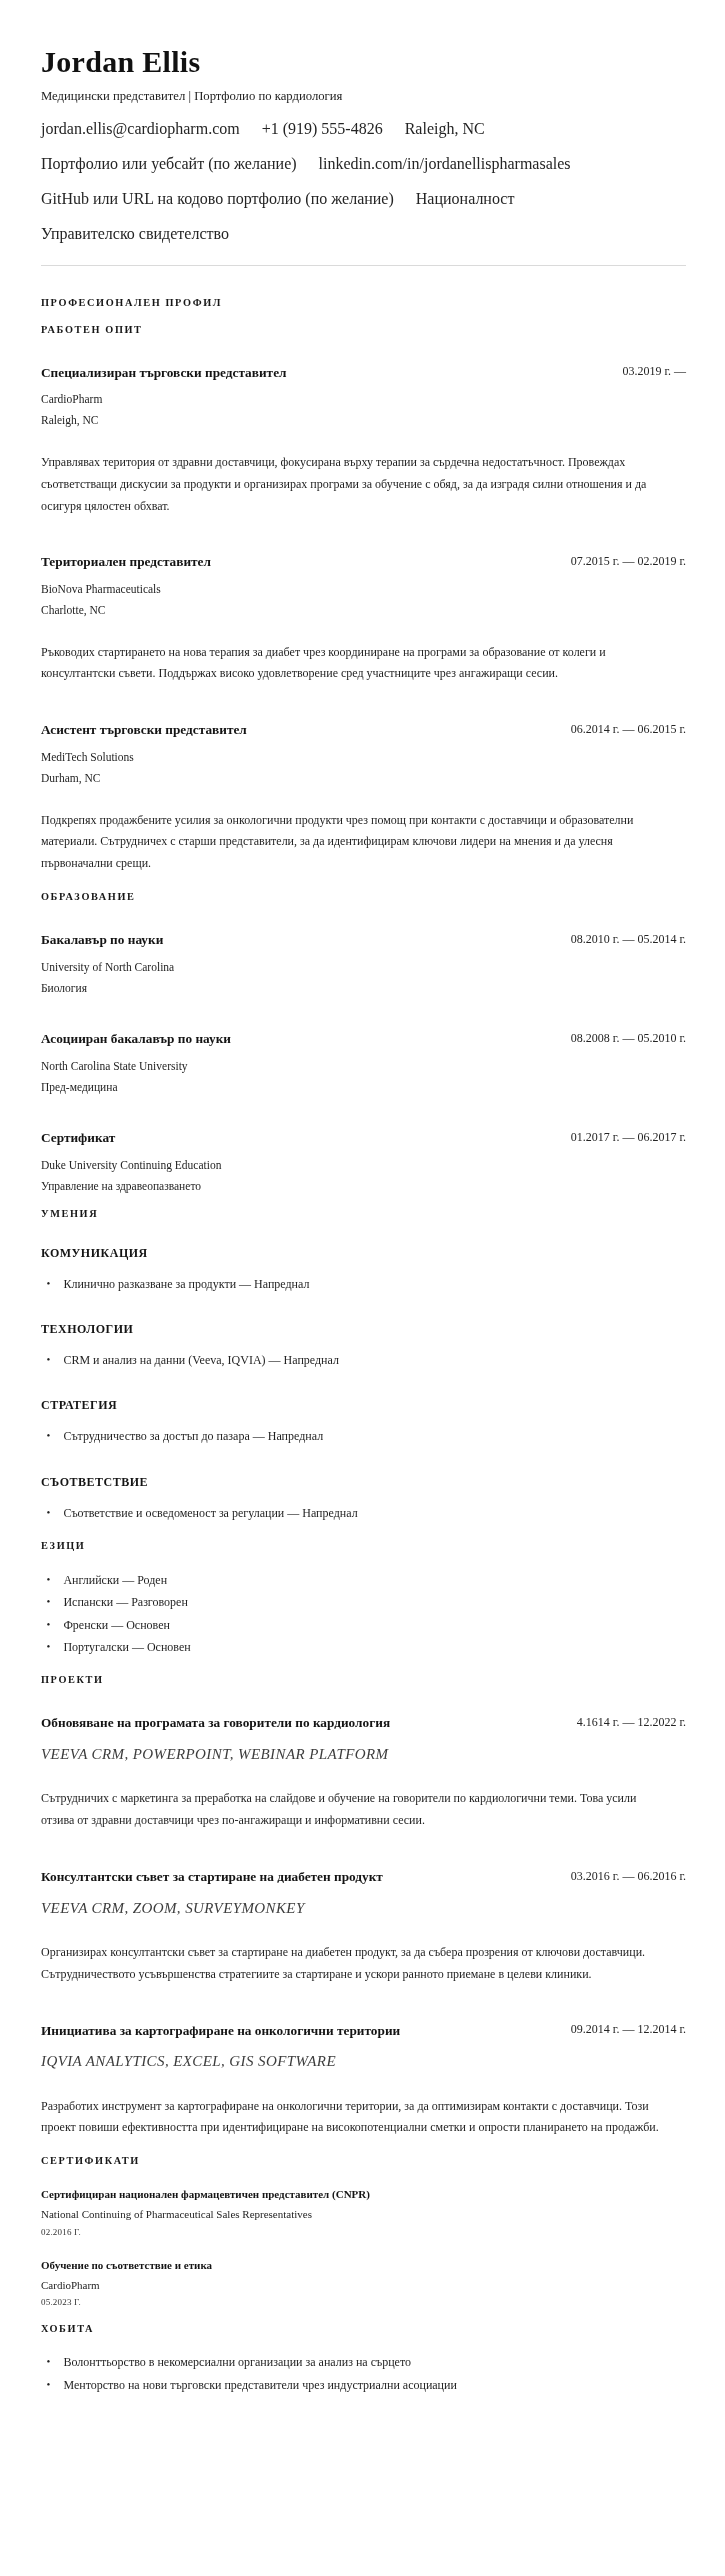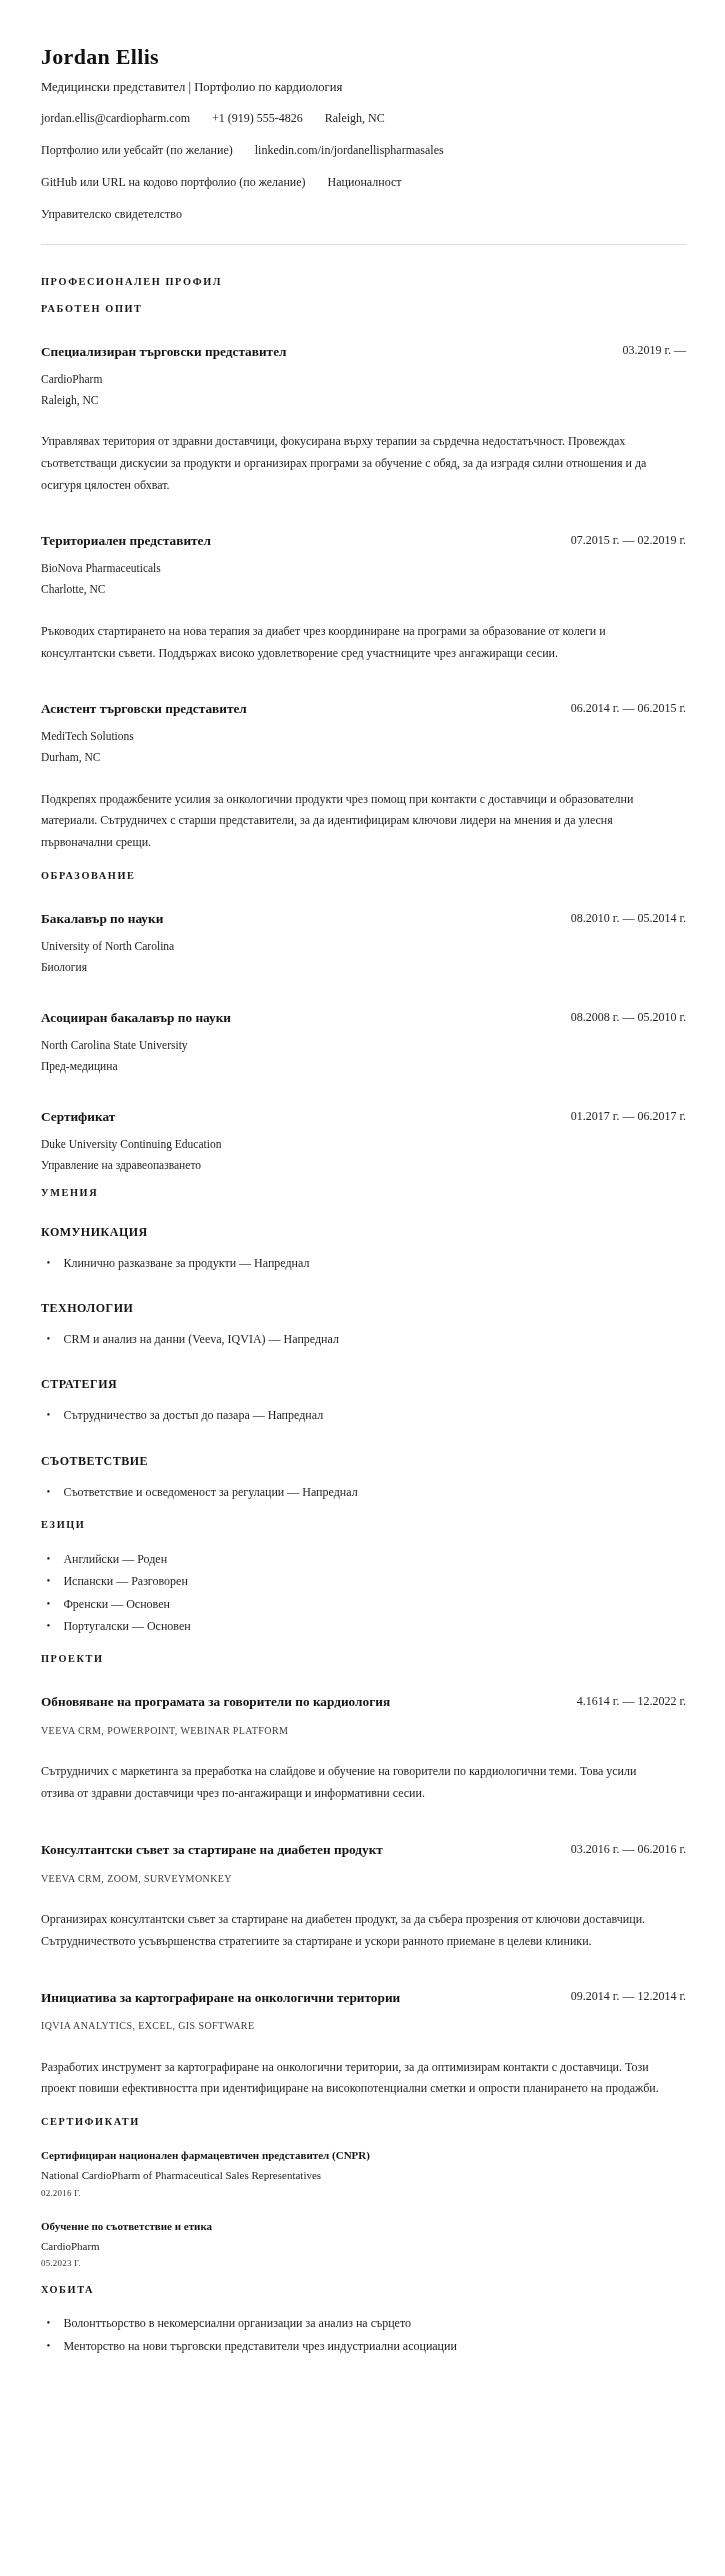--- a/index.html
+++ b/index.html
@@ -7,36 +7,36 @@
   body {
     width: 726px;
     min-height: 2576px;
     font-family: "Liberation Serif", "DejaVu Serif", serif;
     color: #1b1b1b;
     padding: 45px 40px 54px 41px;
   }
 
   
   .name {
-    font-size: 22px;
+    font-size: 30px;
     font-weight: 700;
     line-height: 1.12;
     letter-spacing: 0.3px;
     color: #111;
   }
   .headline {
     font-size: 12.7px;
     margin-top: 10.3px;
     color: #222;
   }
   .contact-block { margin-top: 15.7px; }
   .contact-row {
     display: flex;
     gap: 22px;
-    font-size: 12px;
+    font-size: 16px;
     color: #242424;
     margin-top: 17px;
   }
   .contact-row:first-child { margin-top: 0; }
   .divider {
     border: none;
     border-top: 1.2px solid #dadada;
     margin-top: 22px;
   }
 
@@ -78,24 +78,25 @@
     color: #242424;
     white-space: nowrap;
     padding-top: 1.8px;
     text-align: right;
   }
   .entry-sub { font-size: 11.5px; color: #242424; margin-top: 10.3px; }
   .entry-sub + .entry-sub { margin-top: 9px; }
   .entry .body-text { margin-top: 25.4px; }
 
   .tools-line {
-    font-size: 10px;
+    font-size: 15px;
     letter-spacing: 0.4px;
     color: #3d3d3d;
     margin-top: 12px;
+    font-style: italic;
   }
 
   
   .skill-group { margin-top: 27px; }
   .skill-group-name {
     font-size: 12px;
     font-weight: 700;
     letter-spacing: 0.5px;
     color: #151515;
   }
@@ -291,21 +292,21 @@
     <div class="tools-line">IQVIA ANALYTICS, EXCEL, GIS SOFTWARE</div>
     <p class="body-text">Разработих инструмент за картографиране на онкологични територии, за да оптимизирам контакти с доставчици. Този проект повиши ефективността при идентифициране на високопотенциални сметки и опрости планирането на продажби.</p>
   </div>
 </section>
 
 <section class="section">
   <h2 class="section-heading">СЕРТИФИКАТИ</h2>
 
   <div class="cert-entry">
     <div class="cert-title">Сертифициран национален фармацевтичен представител (CNPR)</div>
-    <div class="cert-org">National CardioPharm of Pharmaceutical Sales Representatives</div>
+    <div class="cert-org">National Continuing of Pharmaceutical Sales Representatives</div>
     <div class="cert-date">02.2016 Г.</div>
   </div>
 
   <div class="cert-entry">
     <div class="cert-title">Обучение по съответствие и етика</div>
     <div class="cert-org">CardioPharm</div>
     <div class="cert-date">05.2023 Г.</div>
   </div>
 </section>
 

